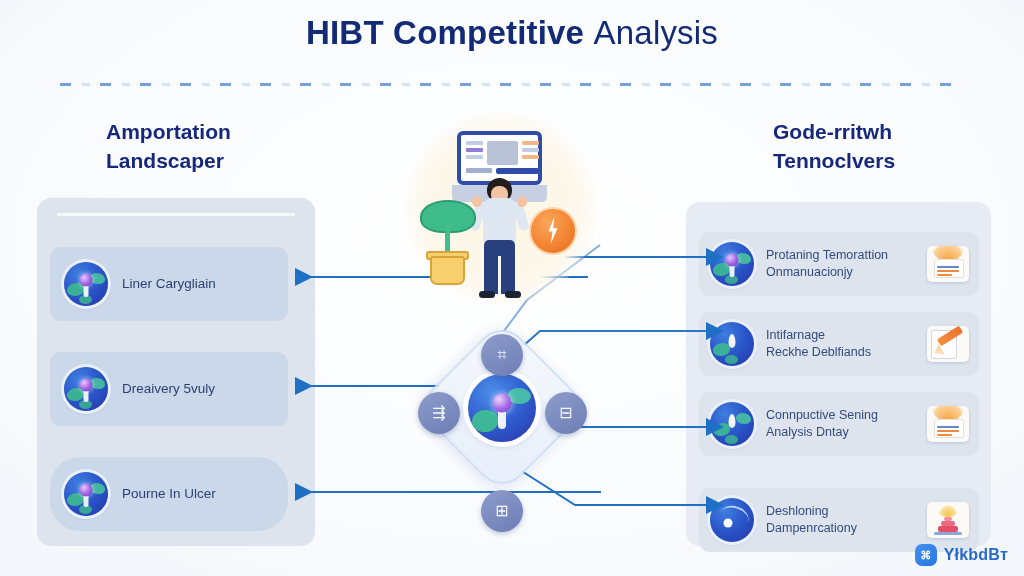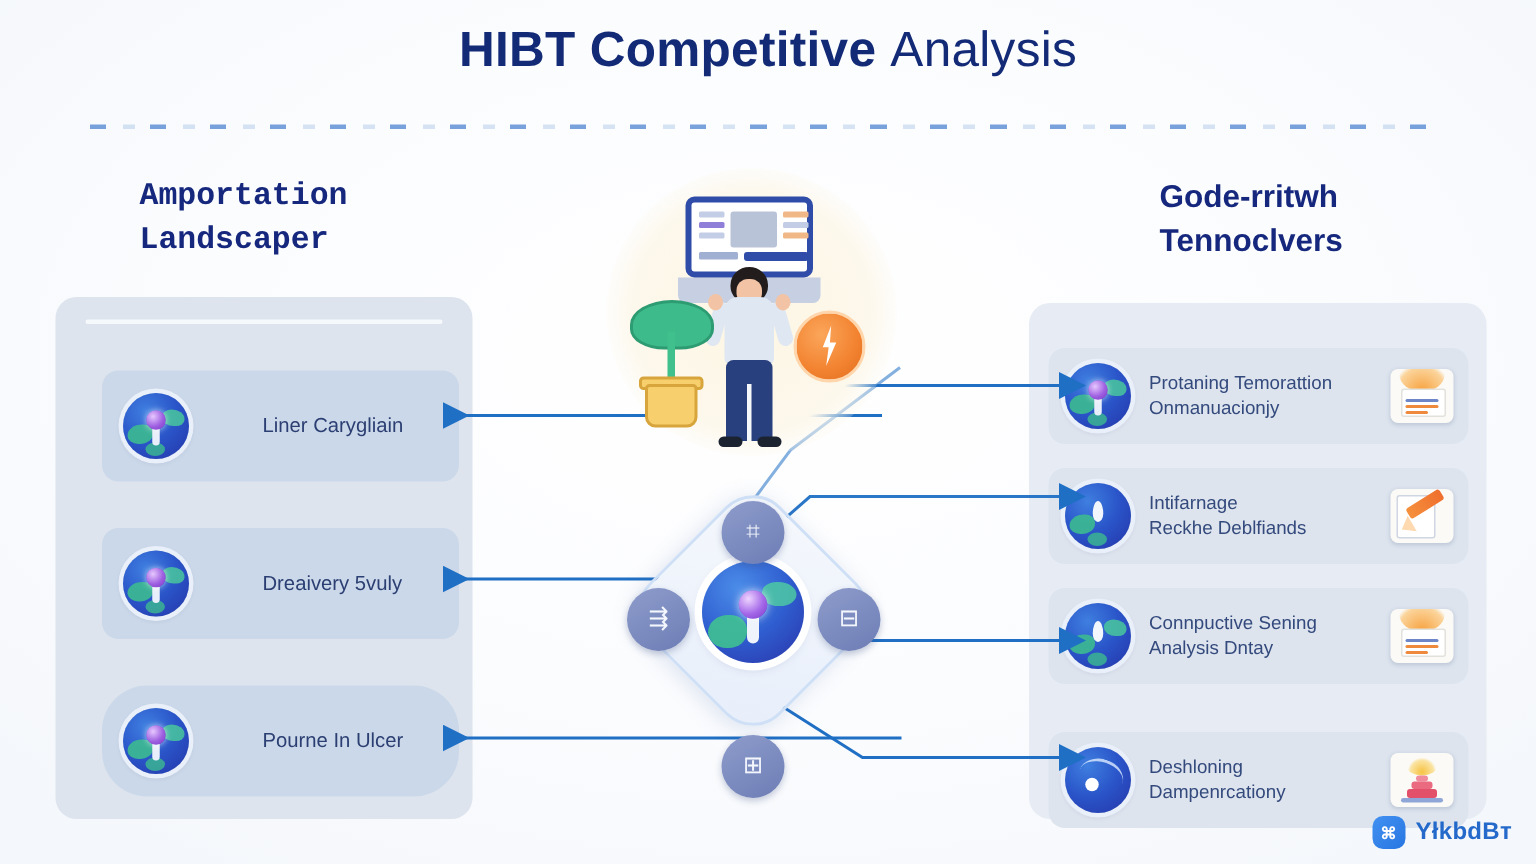--- a/index.html
+++ b/index.html
@@ -58,21 +58,21 @@
 
   
   .col-heading {
     position: absolute;
     font-size: 21px;
     font-weight: bold;
     color: #16287d;
     line-height: 1.38;
     white-space: pre-line;
   }
-  #left-heading  { left: 93px; top: 118px; font-family: Liberation Mono, monospace; }
+  #left-heading  { left: 106px; top: 118px; }
   #right-heading { left: 763px; top: 118px; margin-left: 10px; }
 
   
   .panel {
     position: absolute;
     border-radius: 14px;
   }
   #left-panel {
     left: 37px;
     top: 198px;
@@ -93,30 +93,29 @@
     left: 686px;
     top: 202px;
     width: 305px;
     height: 344px;
     background: #e7ecf4;
   }
 
   
   .left-card {
     position: absolute;
-    left: 68px;
+    left: 50px;
     width: 238px;
     height: 74px;
     background: #cbd8e9;
     border-radius: 11px;
     display: flex;
     align-items: center;
     padding-left: 14px;
     box-sizing: border-box;
-    gap: 35px;
   }
   #lc0 { top: 247px; }
   #lc1 { top: 352px; }
   #lc2 { top: 457px; border-radius: 30px; }
   .left-card .label {
     margin-left: 14px;
     font-size: 13.5px;
     color: #2c3f73;
     line-height: 1.3;
   }

